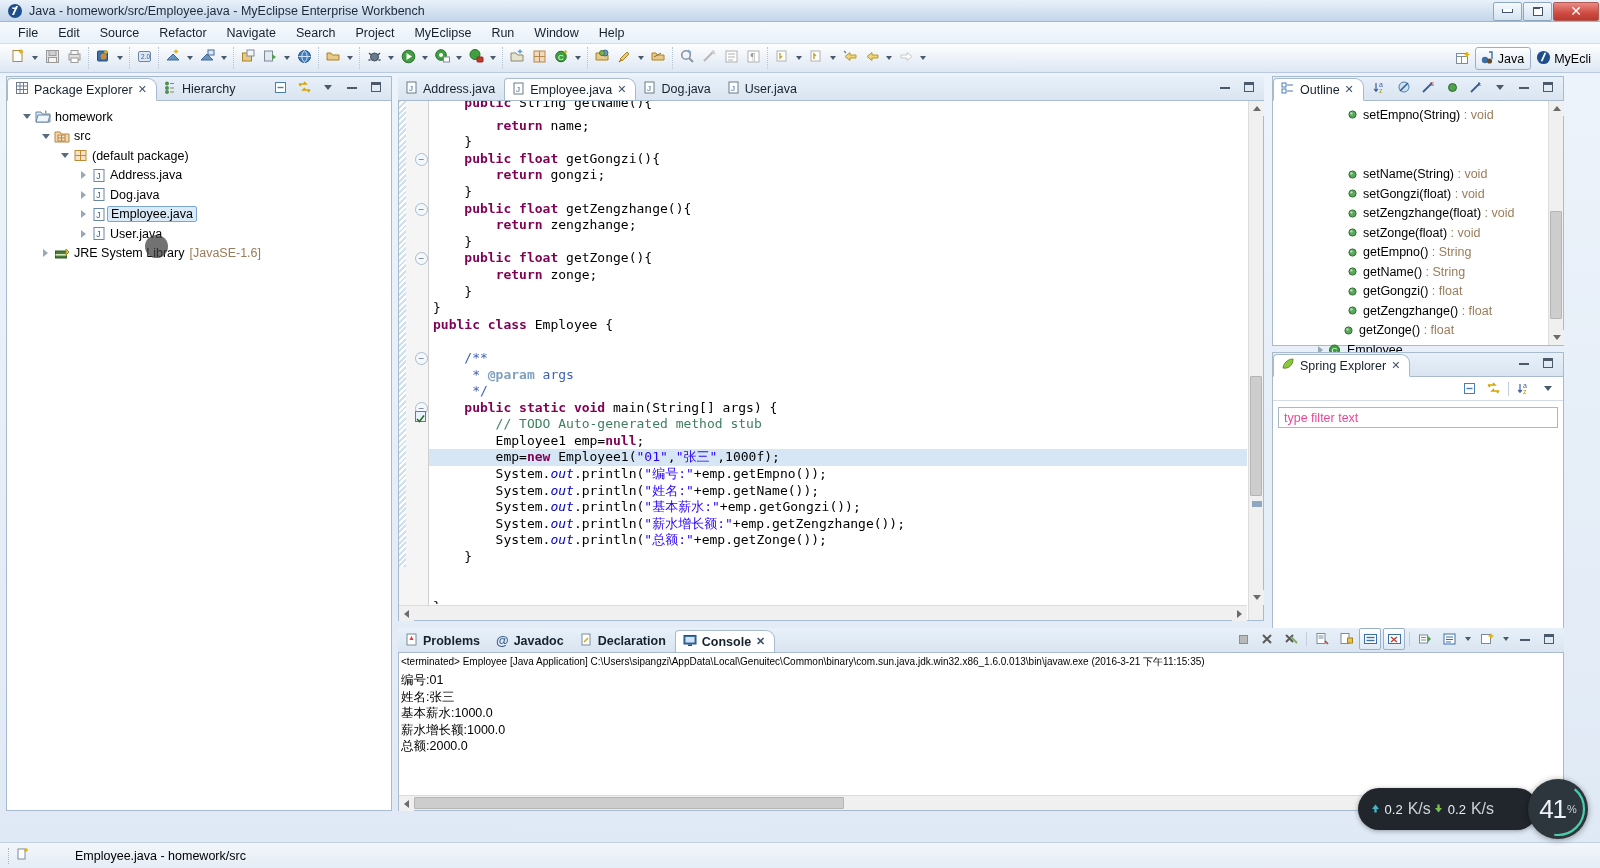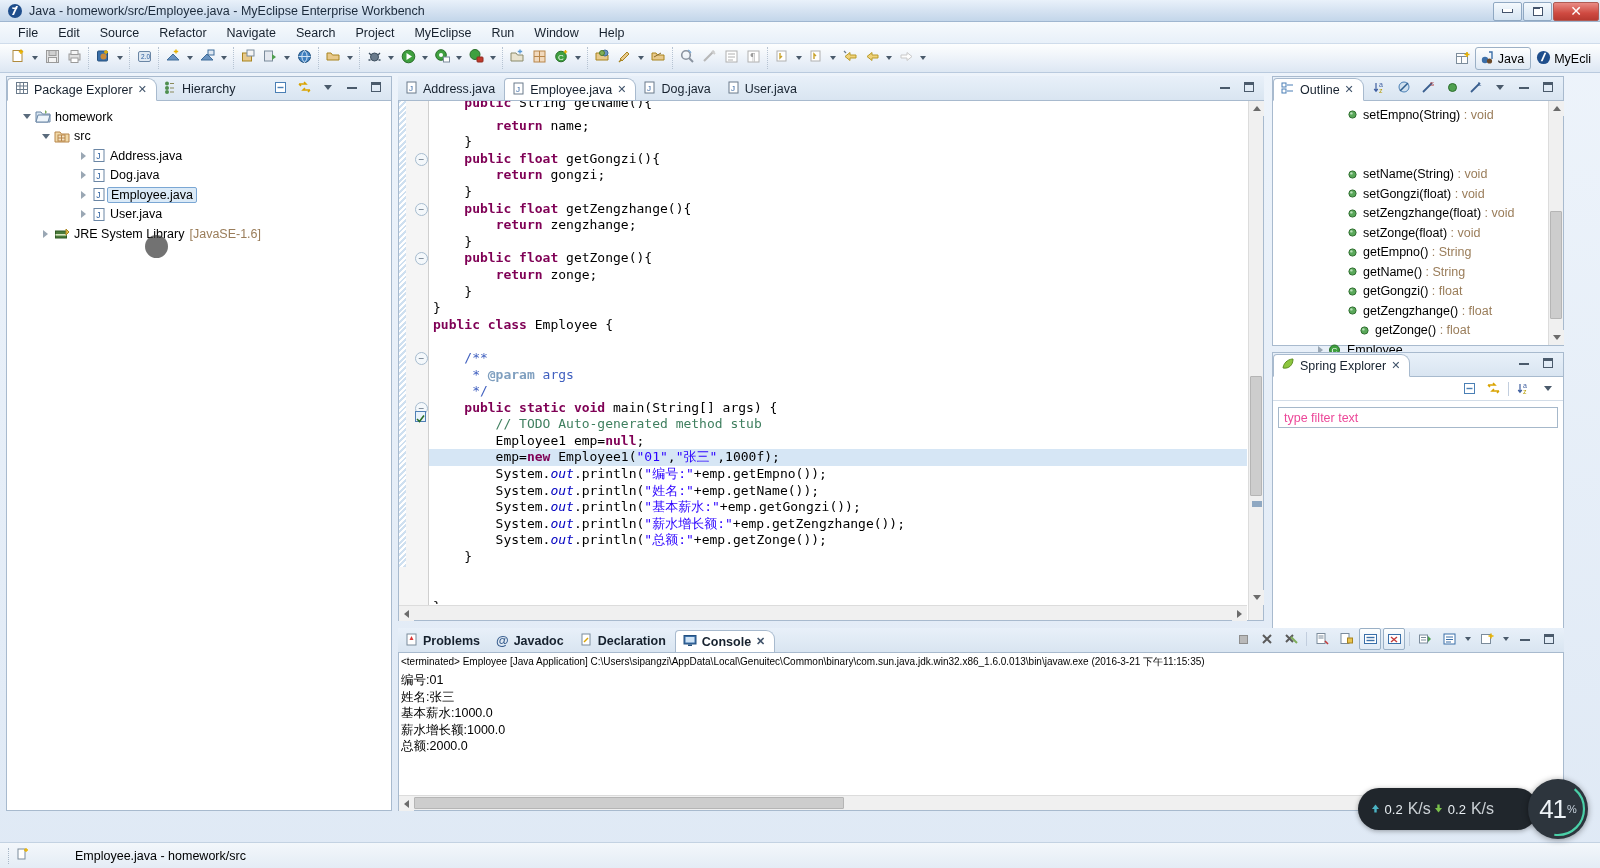--- a/index.html
+++ b/index.html
@@ -534,20 +534,33 @@
           </span>
           <span style="margin-left: 3px; display: inline-flex; align-items: center;">
             <svg width="16" height="15" viewBox="0 0 16 15">
               <path d="M1 13 V3 h5 l1.5 2 H15 v8 Z" fill="#f1d9a8" stroke="#b8864a"></path>
               <rect x="4" y="6" width="7" height="6" fill="#f3e2c4" stroke="#b8864a"></rect>
               <line x1="4" y1="9" x2="11" y2="9" stroke="#b8864a"></line>
               <line x1="7.5" y1="6" x2="7.5" y2="12" stroke="#b8864a"></line>
             </svg>
           </span>
           <span class="tlabel">src</span>
+        </div>
+        <div class="trow" style="padding-left: 52px;">
+          <span class="twist">
+            <i class="open"></i>
+          </span>
+          <span style="margin-left: 3px; display: inline-flex; align-items: center;">
+            <svg width="15" height="15" viewBox="0 0 15 15">
+              <rect x="2" y="2.5" width="11" height="10" fill="#f5e3c8" stroke="#c08a3a"></rect>
+              <line x1="2" y1="7.5" x2="13" y2="7.5" stroke="#c08a3a"></line>
+              <line x1="7.5" y1="2.5" x2="7.5" y2="12.5" stroke="#c08a3a"></line>
+            </svg>
+          </span>
+          <span class="tlabel">(default package)</span>
         </div>
         <div class="trow" style="padding-left: 71px;">
           <span class="twist">
             <i class="closed"></i>
           </span>
           <span style="margin-left: 3px; display: inline-flex; align-items: center;">
             <svg width="14" height="15" viewBox="0 0 14 15">
               <rect x="2" y="1.5" width="10" height="12" fill="#fff" stroke="#6a86a5"></rect>
               <text x="4.2" y="10.5" font-size="8.5" fill="#2a5d9e" font-family="Liberation Sans">J</text>
             </svg>
@@ -866,21 +879,21 @@
         <div class="trow" style="padding-left: 60px;">
           <span class="twist"></span>
           <span style="margin-left: 2px; display: inline-flex; align-items: center; position: relative;">
             <svg width="13" height="13" viewBox="0 0 13 13">
               <circle cx="6.5" cy="6.5" r="3.6" fill="#5aa85a" stroke="#2f6e2f"></circle>
               <circle cx="5.4" cy="5.4" r="1.2" fill="#b8e0b8"></circle>
             </svg>
           </span>
           <span class="" style="margin-left: 4px;"><span>getZengzhange()</span><span class="dim"> : float</span></span>
         </div>
-        <div class="trow" style="padding-left: 72px;">
+        <div class="trow" style="padding-left: 56px;">
           <span class="twist"></span>
           <span style="margin-left: 2px; display: inline-flex; align-items: center; position: relative;">
             <svg width="13" height="13" viewBox="0 0 13 13">
               <circle cx="6.5" cy="6.5" r="3.6" fill="#5aa85a" stroke="#2f6e2f"></circle>
               <circle cx="5.4" cy="5.4" r="1.2" fill="#b8e0b8"></circle>
             </svg>
           </span>
           <span class="" style="margin-left: 4px;"><span>getZonge()</span><span class="dim"> : float</span></span>
         </div>
         <div class="trow" style="padding-left: 42px;">

